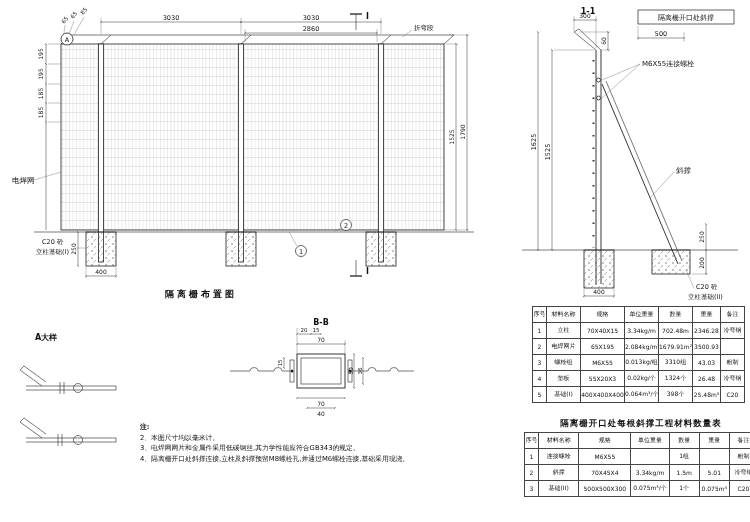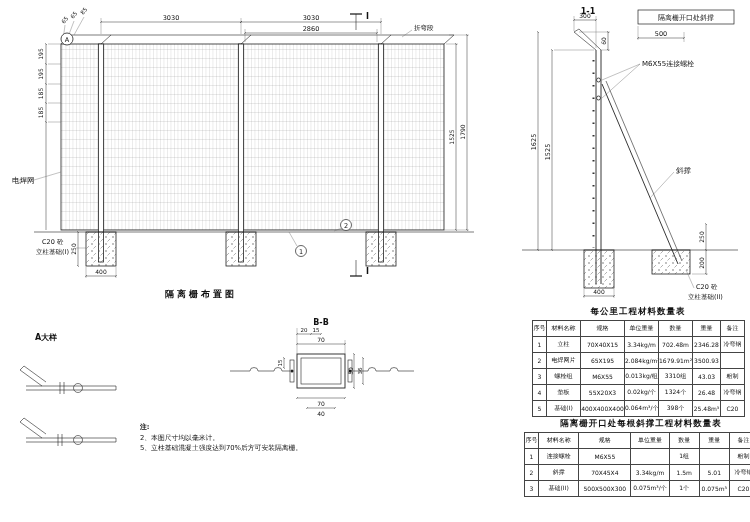--- a/index.html
+++ b/index.html
@@ -231,21 +231,20 @@
       <line x1="164" y1="170" x2="140" y2="196" class="thin"></line>
       <text x="166" y="171" class="t75">斜撑</text>
 
       <line x1="184" y1="286" x2="176" y2="268" class="thin"></line>
       <text x="186" y="287" class="t65">C20 砼</text>
       <text x="178" y="297" class="t65">立柱基础(II)</text>
     </g>
   </svg>
 
   <div class="abs" style="left:532px;top:306px;width:212px">
-    <div class="tbl-title">每公里工程材料数量表</div>
     <table class="mtbl">
       <colgroup>
           <col style="width:14px">
           <col style="width:34px">
           <col style="width:44px">
           <col style="width:34px">
           <col style="width:34px">
           <col style="width:28px">
           <col style="width:24px">
         </colgroup>
@@ -428,16 +427,17 @@
             <td>0.075m³</td>
             <td>C20</td>
       </tr>
     </tbody>
       </table>
   </div>
 
   <div class="abs notes" style="left:140px;top:422px;width:366px">
     <div class="hd">注:</div>
     <div class="note-item">2、本图尺寸均以毫米计。</div>
-    <div class="note-item">5、立柱基础混凝土强度达到70%后方可安装隔离栅。</div>
+    <div class="note-item">3、电焊网网片和金属件采用低碳钢丝,其力学性能应符合GB343的规定。</div>
+    <div class="note-item">4、隔离栅开口处斜撑连接,立柱及斜撑预留M8螺栓孔,并通过M6螺栓连接,基础采用现浇。</div>
   </div>
 
 </div>
 
 </body></html>

